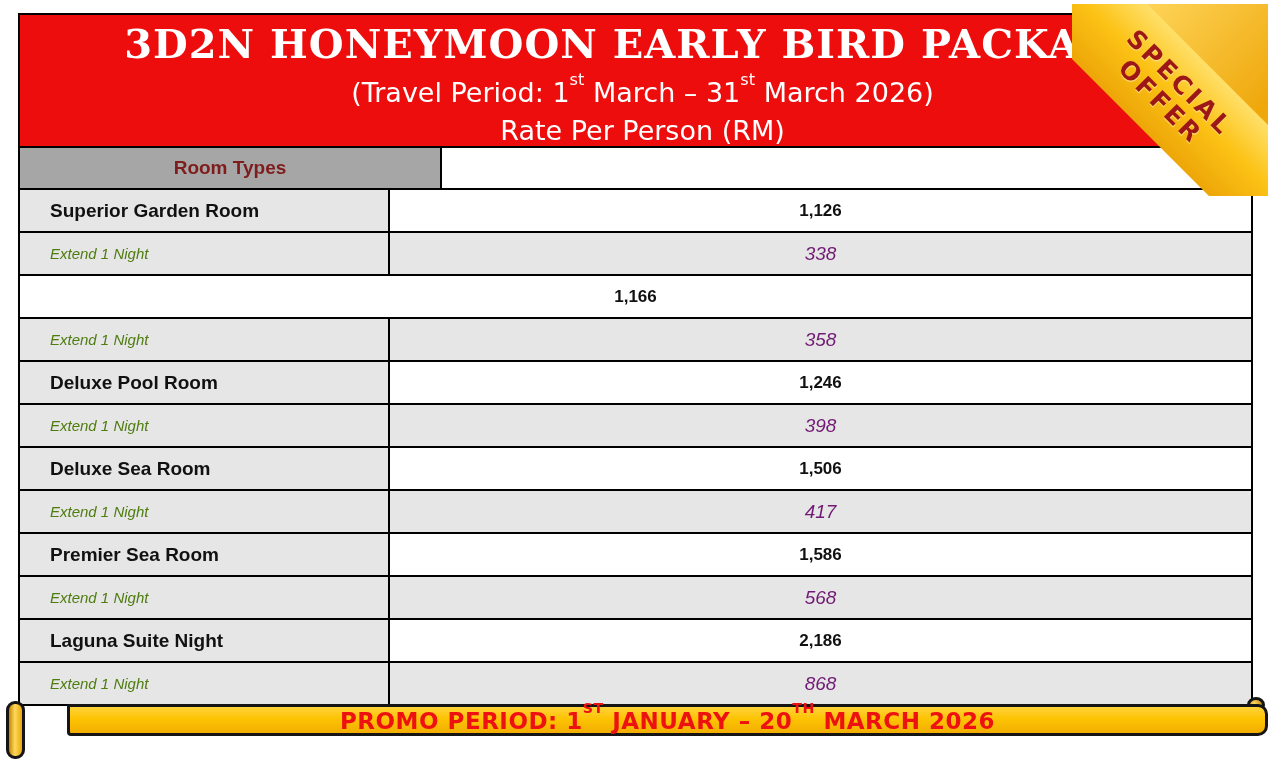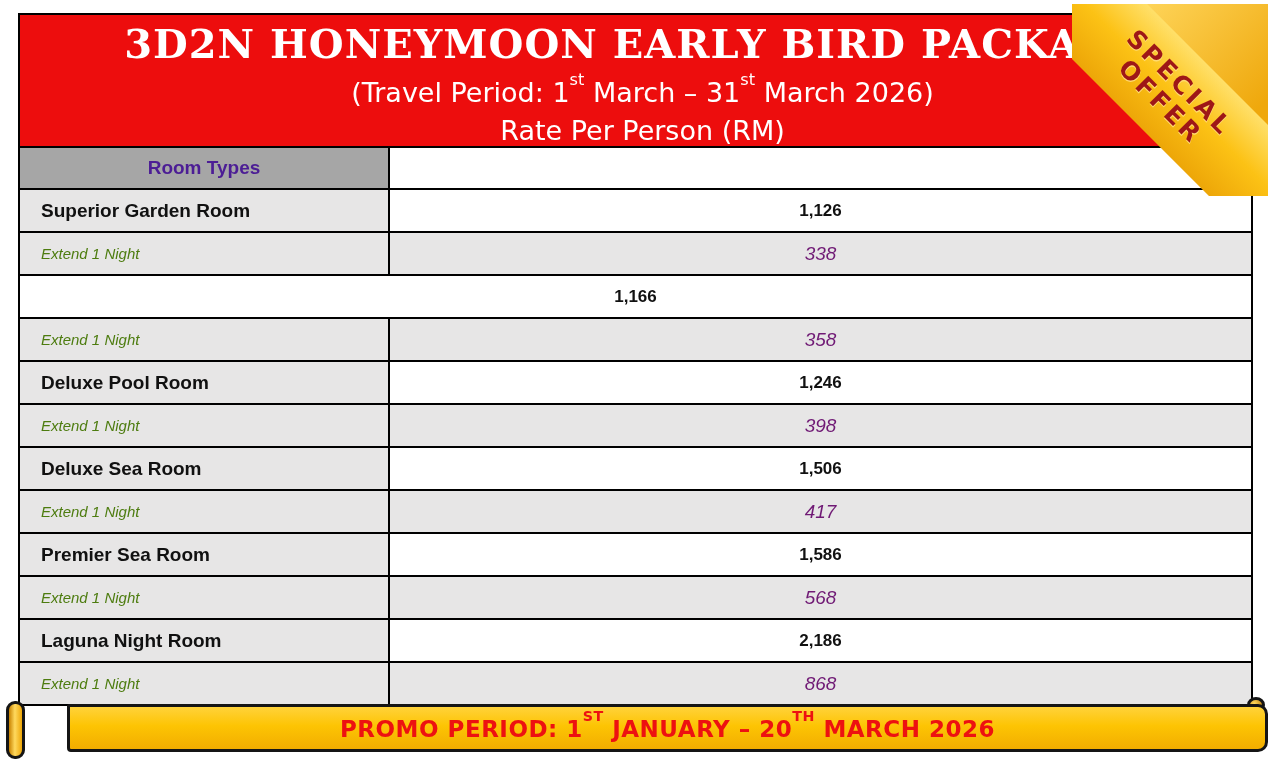--- a/index.html
+++ b/index.html
@@ -57,35 +57,35 @@
     letter-spacing:3px;line-height:27px;color:#9E1717;
     text-shadow:1px 1px 0 #ffda70;
   }
 
   
   .thead{display:flex;height:40px;}
   .th{
     display:flex;align-items:center;justify-content:center;
     font-weight:700;font-size:19px;box-sizing:border-box;
   }
-  .th-room{width:370px;background:#A6A6A6;color:#4c1d95;border-right:2px solid #000;}
+  .th-room{width:422px;background:#A6A6A6;color:#7f1d1d;border-right:2px solid #000;}
   .th-rate{flex:1;background:#FFC000;color:#111;}
   .tr{display:flex;height:43px;border-top:2px solid #000;box-sizing:border-box;}
   .td{display:flex;align-items:center;box-sizing:border-box;}
-  .td-room{width:370px;border-right:2px solid #000;padding-left:21px;background:#E7E6E6;}
+  .td-room{width:370px;border-right:2px solid #000;padding-left:30px;background:#E7E6E6;}
   .td-rate{flex:1;justify-content:center;}
   .tr.main .td-room{font-weight:700;font-size:19px;color:#111;}
   .tr.extend .td-room{font-style:italic;font-size:15px;color:#4d7c0f;}
   .tr.main .td-rate{background:#fff;font-weight:700;font-size:17px;color:#111;}
   .tr.extend .td-rate{background:#E7E6E6;font-style:italic;font-size:19px;color:#701a75;}
 
   
   .banner{position:absolute;left:6px;top:701px;width:1262px;height:58px;z-index:10;}
   .banner-band{
-    position:absolute;left:13px;right:0;top:3px;height:48px;box-sizing:border-box;
+    position:absolute;left:13px;right:0;top:3px;height:32px;box-sizing:border-box;
     border:3px solid #151515;border-radius:2px 10px 10px 4px;
     background:linear-gradient(180deg,#ffd23a 0%,#fdc403 45%,#f2ad00 100%);
     display:flex;align-items:center;justify-content:center;z-index:2;margin-left:48px;
   }
   .banner-roll{
     position:absolute;left:0;top:0;width:19px;height:58px;box-sizing:border-box;
     border:3px solid #151515;border-radius:9px;
     background:linear-gradient(90deg,#c98200 0%,#ffd95e 45%,#eda608 100%);z-index:3;
   }
   .banner-curl{
@@ -148,21 +148,21 @@
     </div>
     <div class="tr main">
       <div class="td td-room">Premier Sea Room</div>
       <div class="td td-rate">1,586</div>
     </div>
     <div class="tr extend">
       <div class="td td-room">Extend 1 Night</div>
       <div class="td td-rate">568</div>
     </div>
     <div class="tr main">
-      <div class="td td-room">Laguna Night Room</div>
+      <div class="td td-room">Laguna Suite Night</div>
       <div class="td td-rate">2,186</div>
     </div>
     <div class="tr extend">
       <div class="td td-room">Extend 1 Night</div>
       <div class="td td-rate">868</div>
     </div>
   </div>
 </div>
 
 <div class="ribbon">

